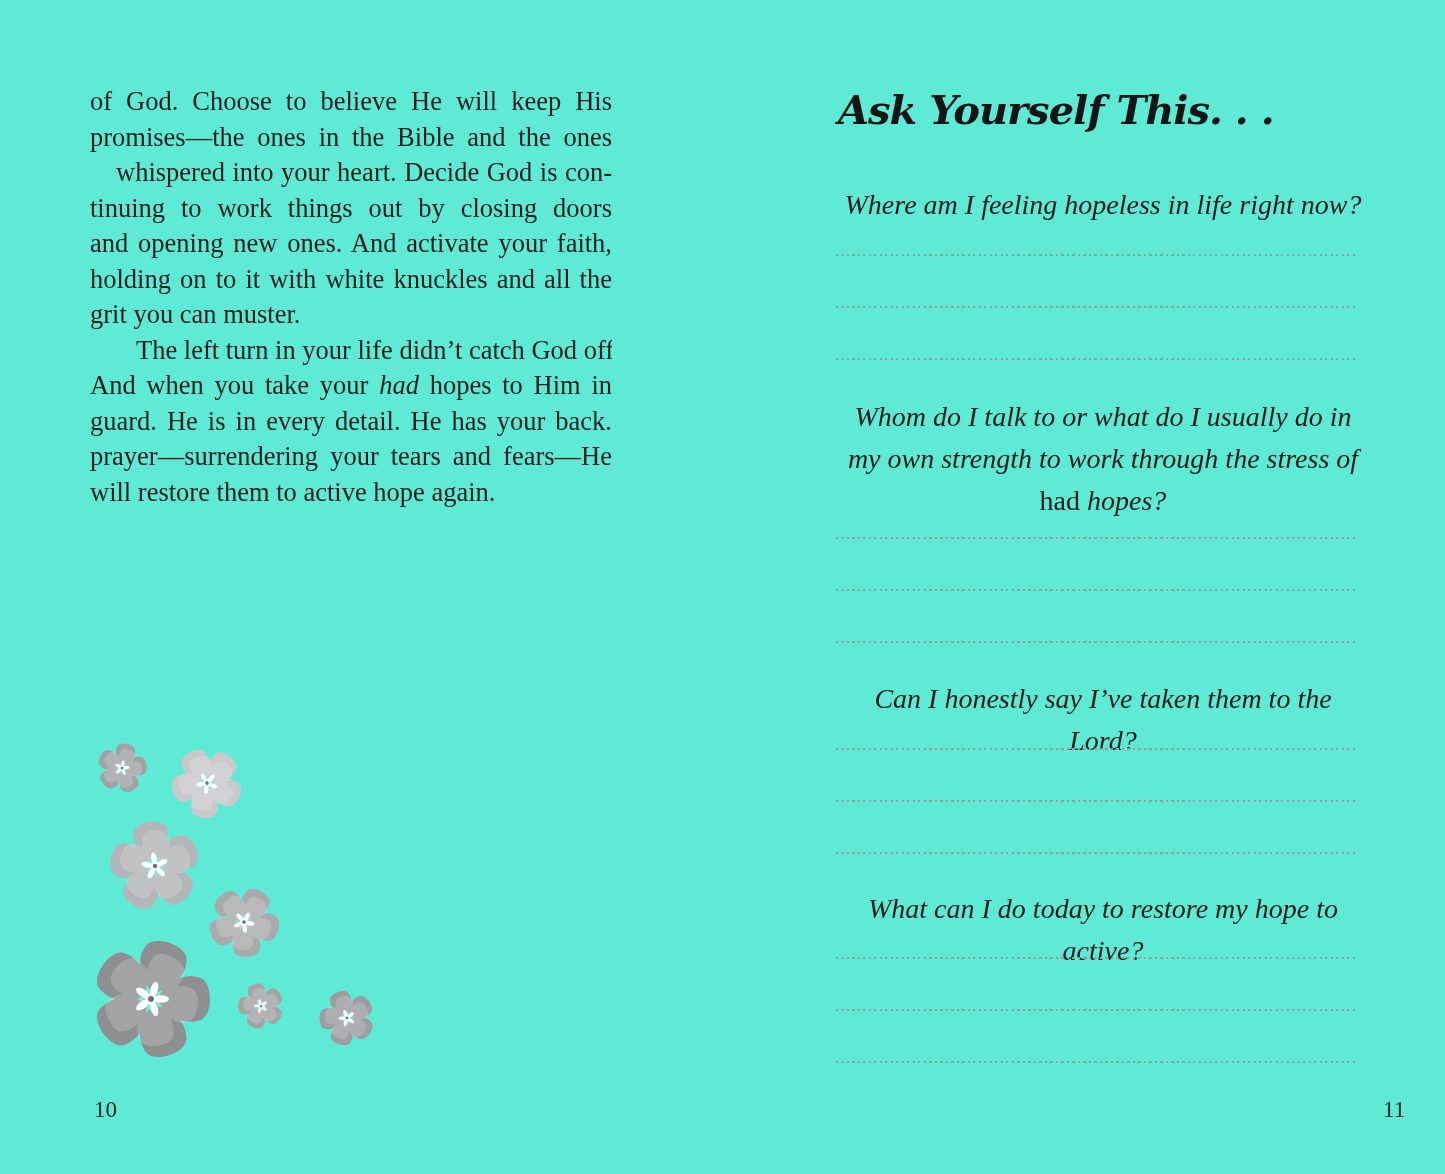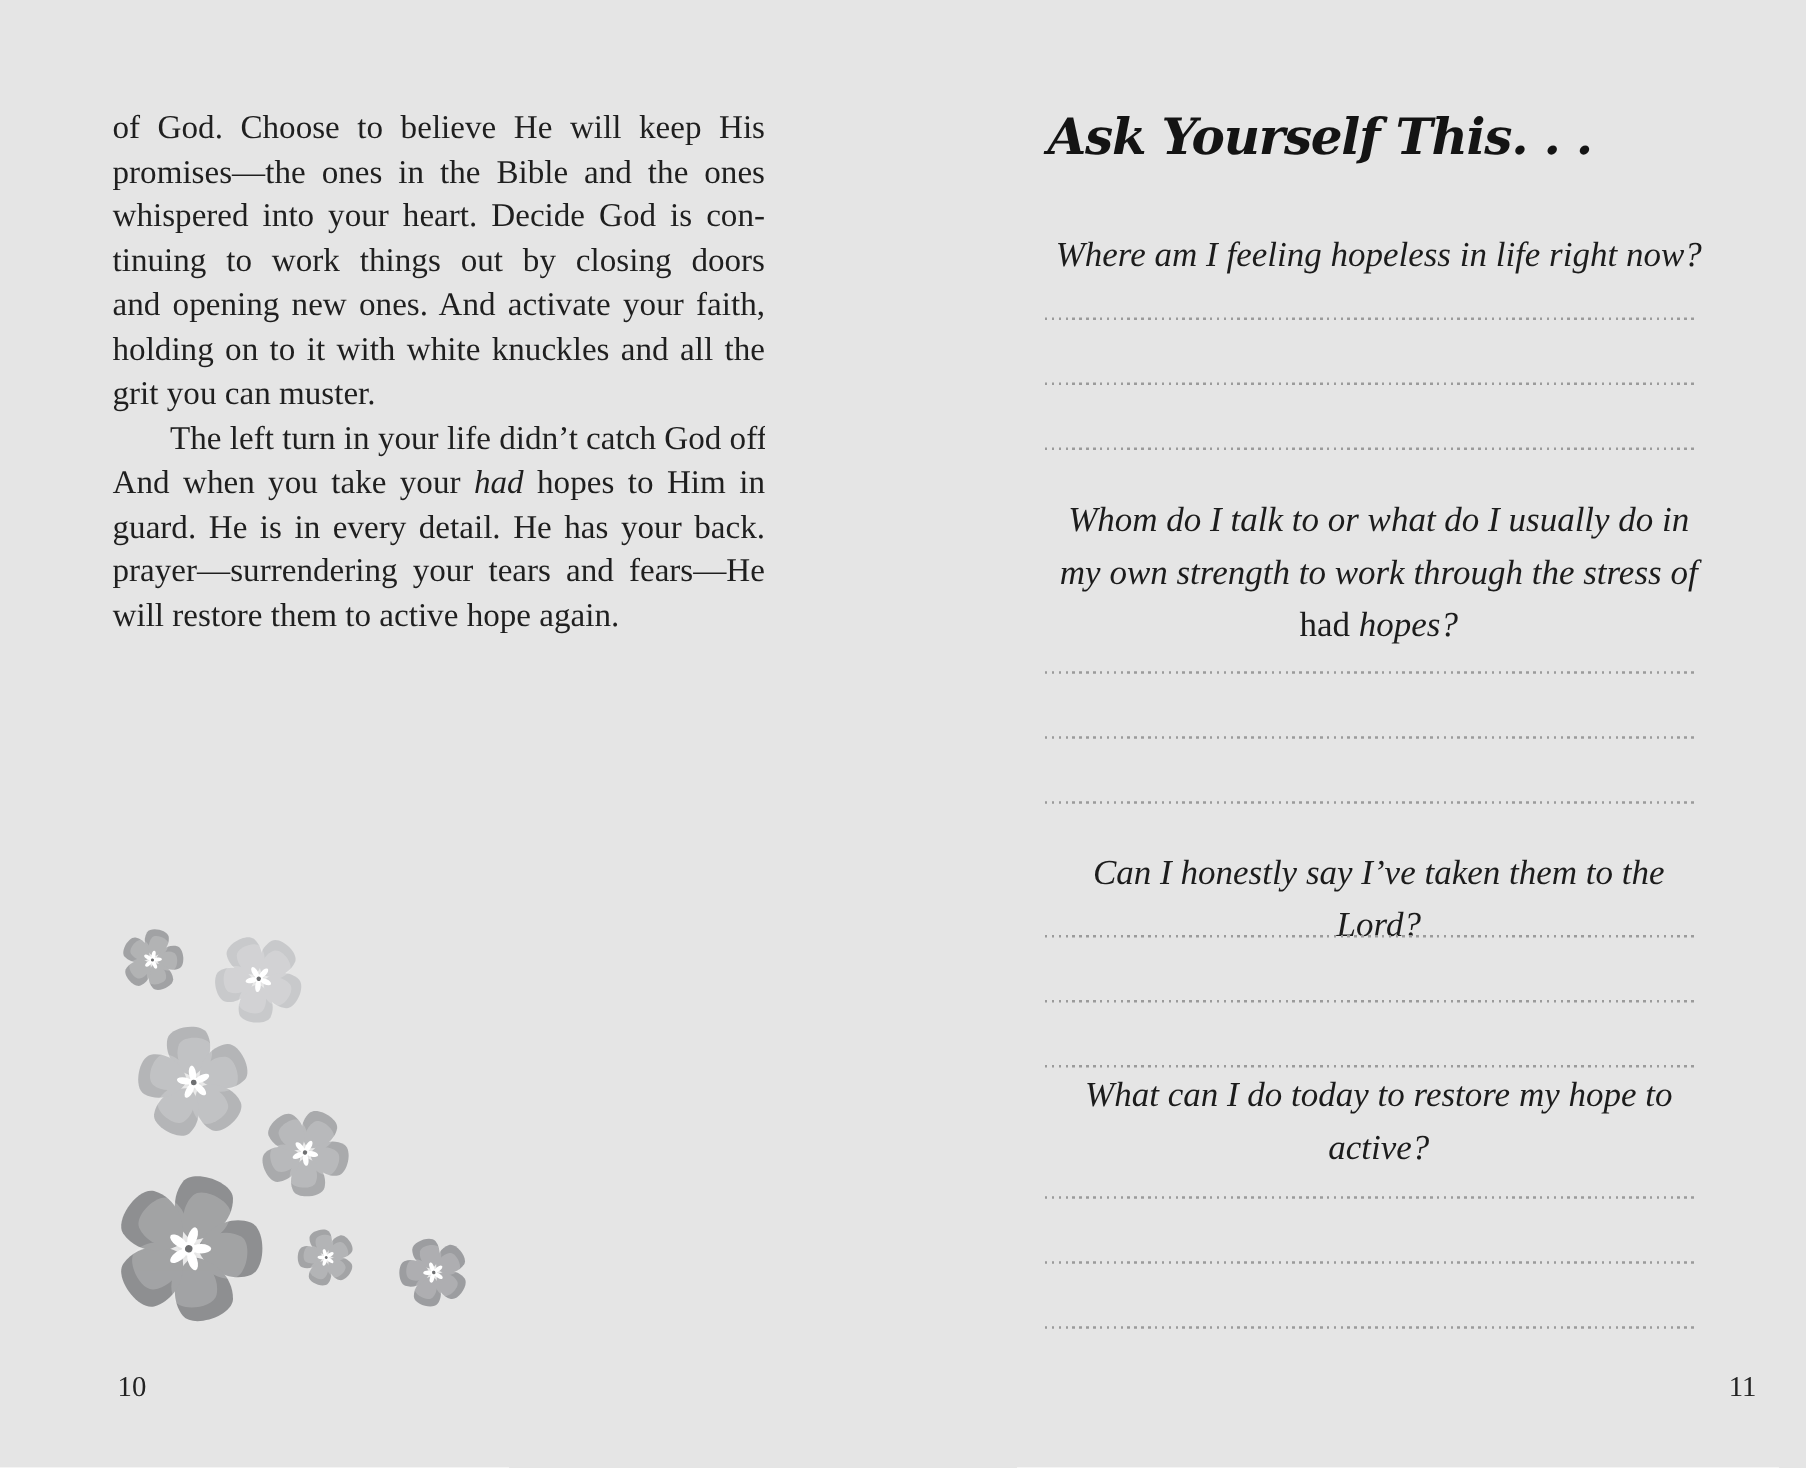--- a/index.html
+++ b/index.html
@@ -1,17 +1,17 @@
 <!DOCTYPE html>
 <html><head>
 <meta charset="utf-8">
 <style>
   html,body{margin:0;padding:0;background:#ffffff;}
   .spread{
-    position:relative;width:1445px;height:1174px;background:#e5e5e5;overflow:hidden;
+    position:relative;width:1445px;height:1174px;background:#5eead4;overflow:hidden;
     font-family:"Liberation Serif", serif;color:#1f1f1f;
   }
   
   .body-text{position:absolute;left:90px;top:84px;width:522px;}
   .para{margin:0;}
   .tline{
     font-size:26.5px;line-height:35.5px;height:35.5px;
     text-align:justify;text-align-last:justify;
     white-space:nowrap;overflow:hidden;
   }
@@ -21,21 +21,21 @@
   
   .heading{
     position:absolute;left:838px;top:86px;width:522px;
     font-family:"DejaVu Serif", serif;font-style:italic;font-weight:700;
     font-size:40px;line-height:1.2;letter-spacing:-1px;color:#141414;
   }
   .qtext{
     position:absolute;left:838px;width:530px;
     font-size:28px;line-height:42px;font-style:italic;color:#1c1c1c;text-align:center;
   }
-  .qt1{top:184px}.qt2{top:396px}.qt3{top:678px}.qt4{top:856px}
+  .qt1{top:184px}.qt2{top:396px}.qt3{top:678px}.qt4{top:888px}
   .dotgroup{position:absolute;left:836px;width:522px;}
   .dg1{top:254px}.dg2{top:537px}.dg3{top:748px}.dg4{top:957px}
   .dotline{
     height:2px;margin-bottom:50px;
     background-image:repeating-linear-gradient(to right,#9b9b9b 0 2px,transparent 2px 5.5px);
   }
   
   .pagenum{position:absolute;font-size:23px;color:#222222;}
   .pn-left{left:94px;top:1097px;}
   .pn-right{left:1383px;top:1097px;}
@@ -43,21 +43,21 @@
 </head>
 <body>
 
 <div class="spread">
 
   <div>
     <div class="body-text">
         <div class="para">
           <div class="tline"><span style="font-style: normal;">of God. Choose to believe He will keep His</span></div>
           <div class="tline"><span style="font-style: normal;">promises—the ones in the Bible and the ones</span></div>
-          <div class="tline"><span style="font-style: normal;">whispered into your heart. Decide God is con-</span></div>
+          <div class="tline"><span style="font-style: normal; margin-left: 26px;">whispered into your heart. Decide God is con-</span></div>
           <div class="tline"><span style="font-style: normal;">tinuing to work things out by closing doors</span></div>
           <div class="tline"><span style="font-style: normal;">and opening new ones. And activate your faith,</span></div>
           <div class="tline"><span style="font-style: normal;">holding on to it with white knuckles and all the</span></div>
           <div class="tline last"><span style="font-style: normal;">grit you can muster.</span></div>
         </div>
         <div class="para">
           <div class="tline indent"><span style="font-style: normal; margin-top: 21px;">The left turn in your life didn’t catch God off</span></div>
           <div class="tline"><span style="font-style: normal;">And when you take your </span><span style="font-style: italic;">had</span><span style="font-style: normal;"> hopes to Him in</span></div>
           <div class="tline"><span style="font-style: normal;">guard. He is in every detail. He has your back.</span></div>
           <div class="tline"><span style="font-style: normal;">prayer—surrendering your tears and fears—He</span></div>

